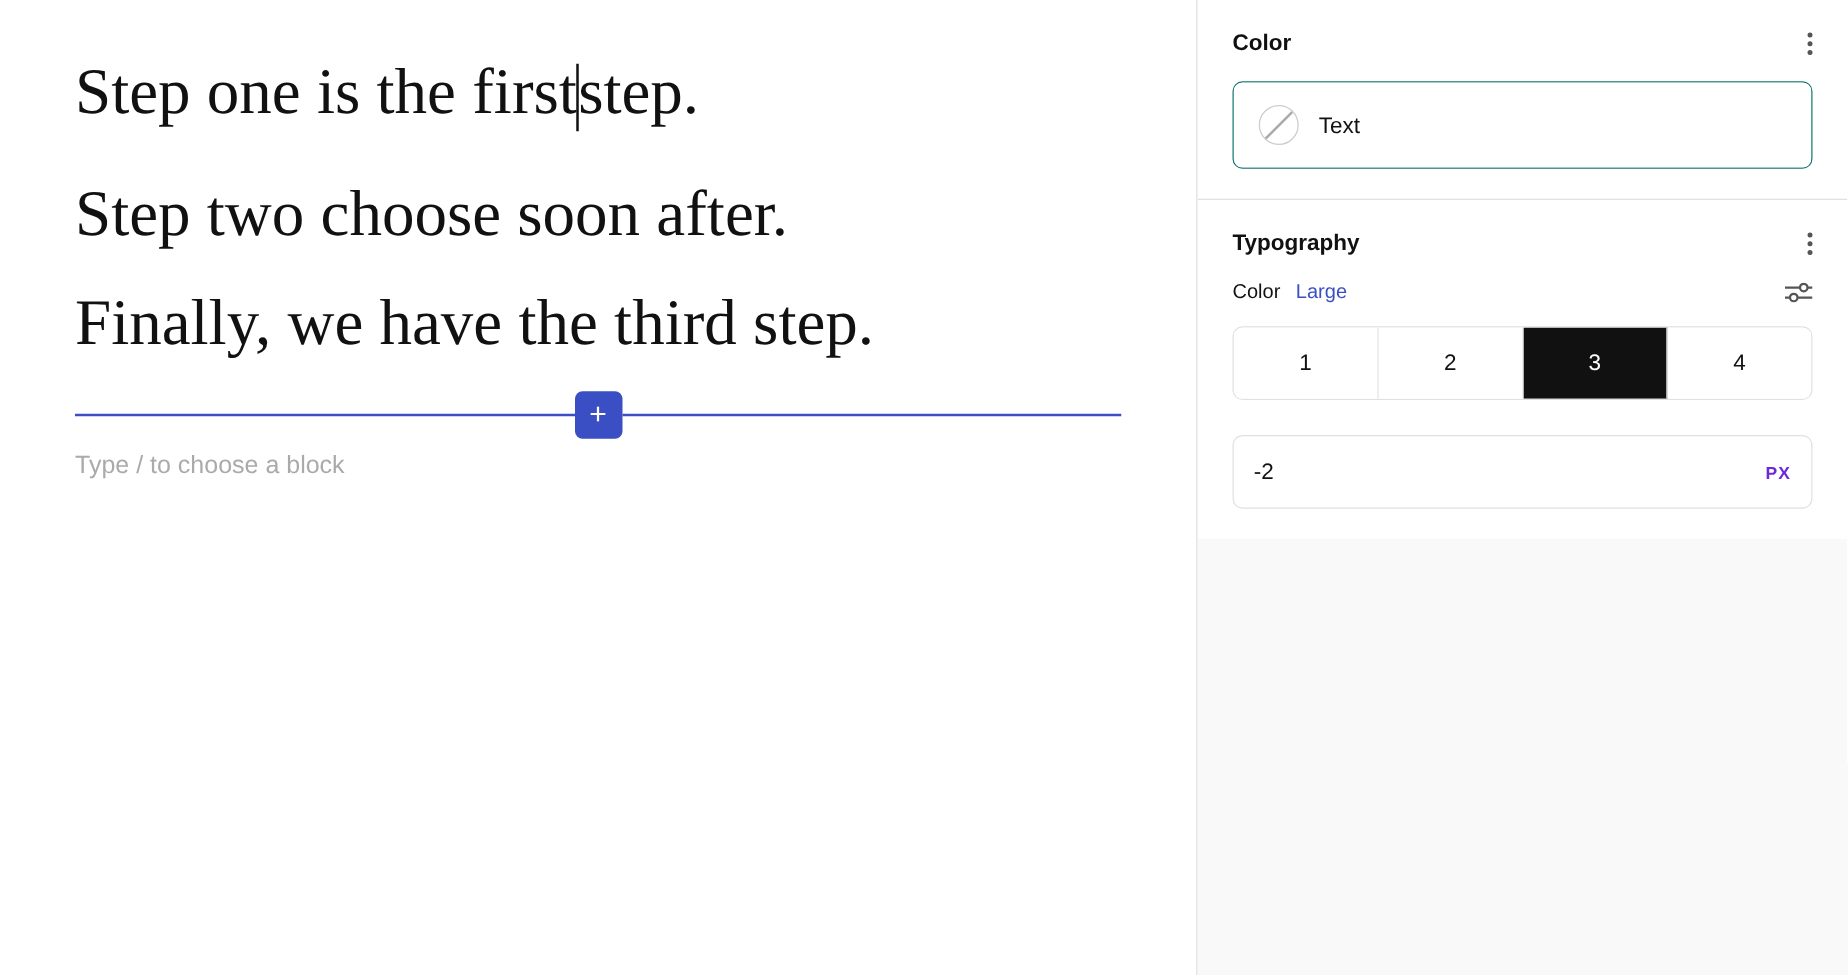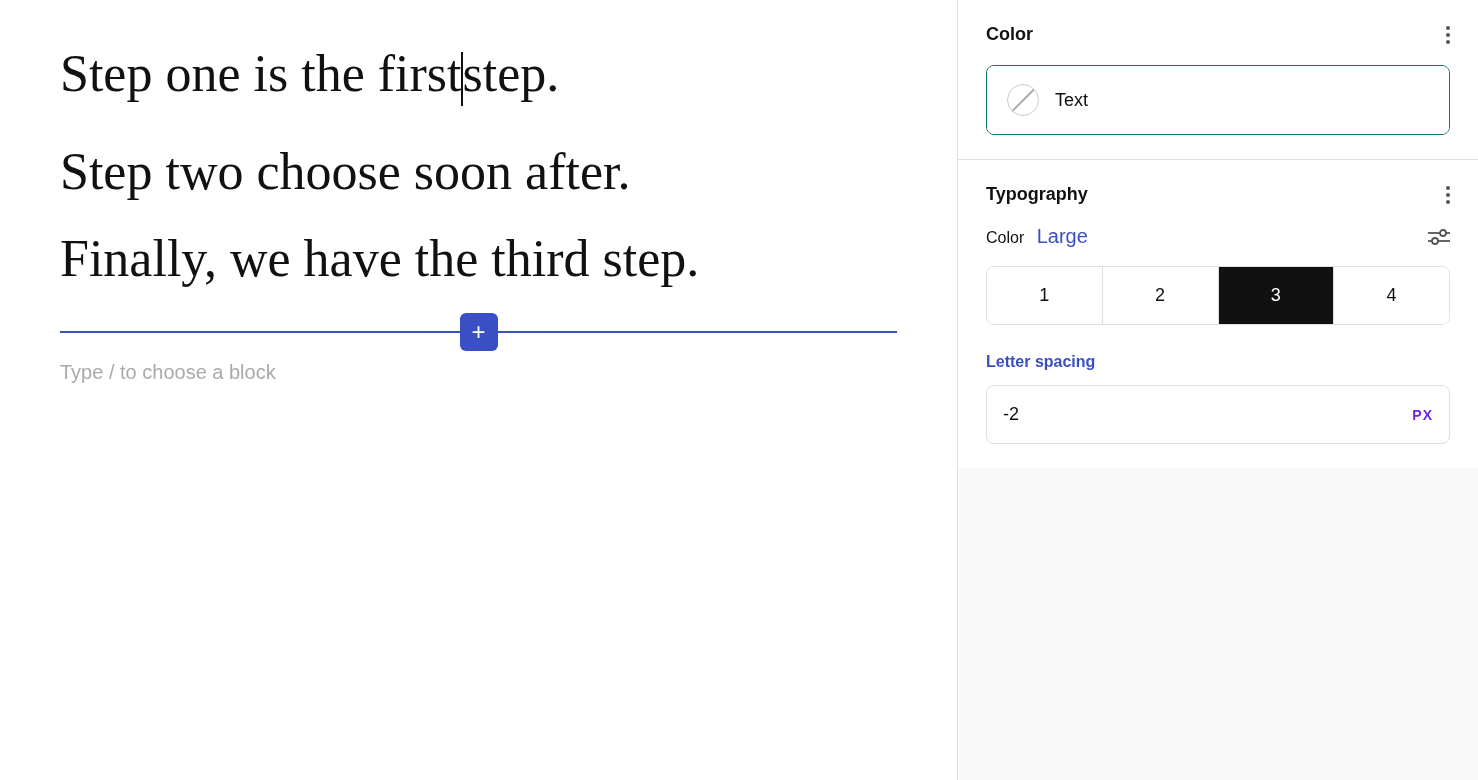--- a/index.html
+++ b/index.html
@@ -195,21 +195,21 @@
       justify-content: space-between;
       margin-bottom: 18px;
     }
 
     .size-label {
       font-size: 16px;
       color: #111;
     }
 
     .size-value {
-      font-size: 20px;
+      font-size: 16px;
       color: #3b4fc4;
     }
 
     .slider-icon {
       display: flex;
       flex-direction: column;
       gap: 4px;
       cursor: pointer;
     }
 
@@ -351,21 +351,20 @@
       </div>
     </div>
 
     <div class="size-buttons">
       <button class="size-btn">1</button>
       <button class="size-btn">2</button>
       <button class="size-btn active">3</button>
       <button class="size-btn">4</button>
     </div>
 
-    <div class="letter-spacing-label">Letter spacing</div>
 
     <div class="letter-spacing-input-row">
       <input class="letter-spacing-input" type="text" value="-2" style="">
       <span class="letter-spacing-unit">PX</span>
     </div>
   </div>
 
 </div>
 
 </body></html>

